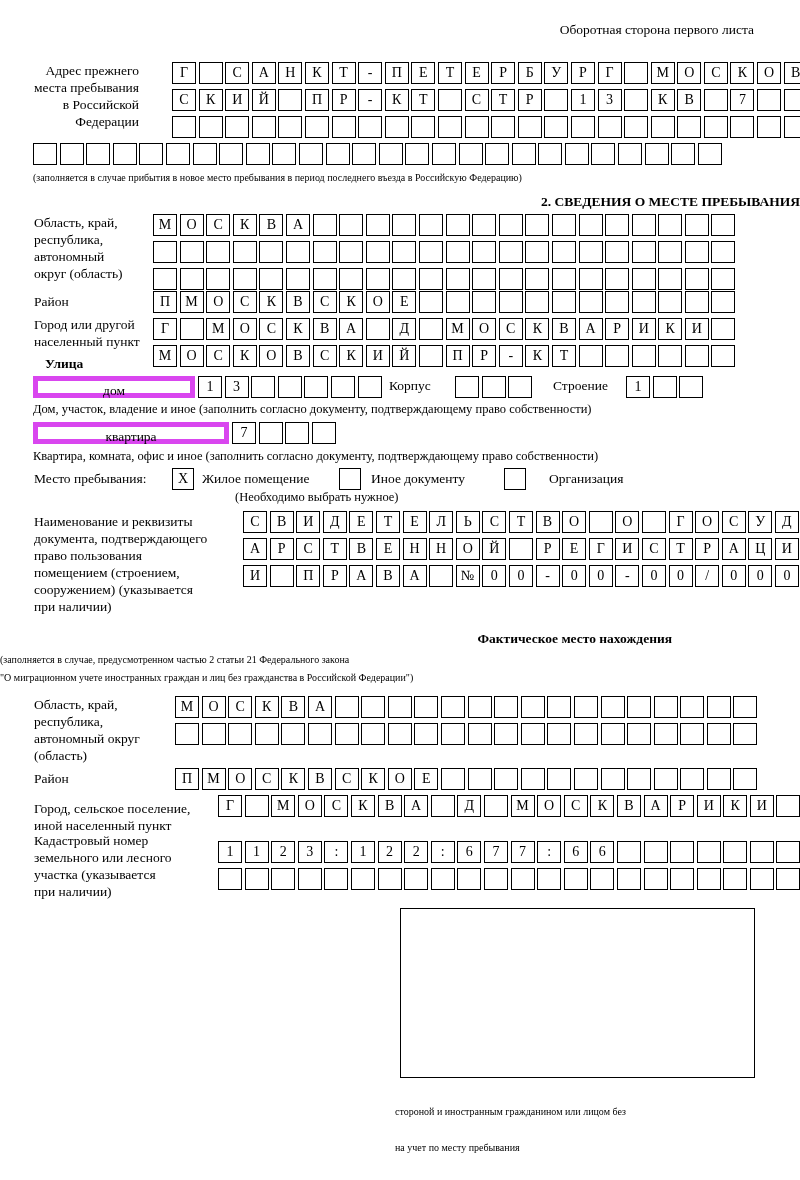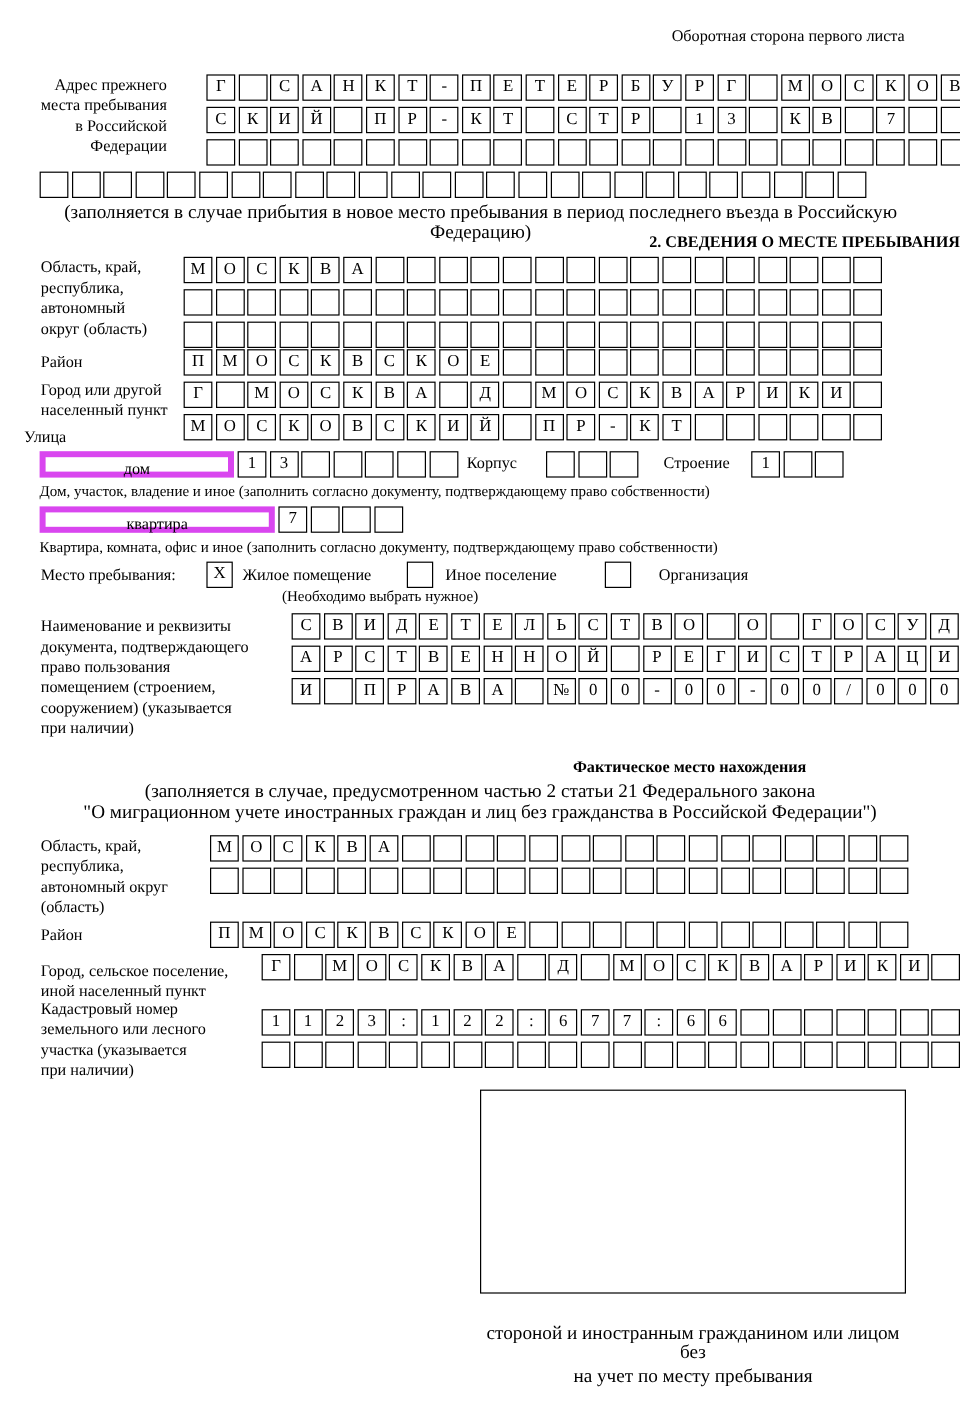--- a/index.html
+++ b/index.html
@@ -69,22 +69,21 @@
     line-height: 20px;
     font-size: 14px;
   }
   .bigbox {
     position: absolute;
     border: 1px solid #000;
     box-sizing: border-box;
   }
   .note {
     position: absolute;
-    font-size: 16px;
-    text-align: center;
+    font-size: 10px;
     line-height: 16px;
   }
   .caption {
     position: absolute;
     text-align: right;
     font-size: 12.5px;
     line-height: 17px;
     font-weight: bold;
   }
 </style>
@@ -334,21 +333,21 @@
       <div class="cell">К</div>
       <div class="cell">В</div>
       <div class="cell">А</div>
       <div class="cell">Р</div>
       <div class="cell">И</div>
       <div class="cell">К</div>
       <div class="cell">И</div>
       <div class="cell"></div>
     </div>
 
-  <div class="lbl" style="left:20px; top:355px;">Улица</div>
+  <div class="lbl" style="left:45px; top:355px;font-weight:bold;">Улица</div>
   <div class="boxrow" id="s2-street" style="left:153px; top:345px;">
       <div class="cell">М</div>
       <div class="cell">О</div>
       <div class="cell">С</div>
       <div class="cell">К</div>
       <div class="cell">О</div>
       <div class="cell">В</div>
       <div class="cell">С</div>
       <div class="cell">К</div>
       <div class="cell">И</div>
@@ -399,21 +398,21 @@
       <div class="cell"></div>
       <div class="cell"></div>
     </div>
 
   <div class="lbl small" style="left:33px; top:448px;">Квартира, комната, офис и иное (заполнить согласно документу, подтверждающему право собственности)</div>
 
   <div class="lbl" style="left:34px; top:470px;">Место пребывания:</div>
   <div class="chkbox" style="left:172px; top:468px;">X</div>
   <div class="lbl" style="left:202px; top:470px;">Жилое помещение</div>
   <div class="chkbox" style="left:339px; top:468px;"></div>
-  <div class="lbl" style="left:371px; top:470px;">Иное поселение</div>
+  <div class="lbl" style="left:371px; top:470px;">Иное документу</div>
   <div class="chkbox" style="left:504px; top:468px;"></div>
   <div class="lbl" style="left:549px; top:470px;">Организация</div>
   <div class="lbl small" style="left:235px; top:489px;">(Необходимо выбрать нужное)</div>
 
   <div class="lbl" style="left:34px; top:513px;">Наименование и реквизиты
 документа, подтверждающего
 право пользования
 помещением (строением,
 сооружением) (указывается
 при наличии)</div>

